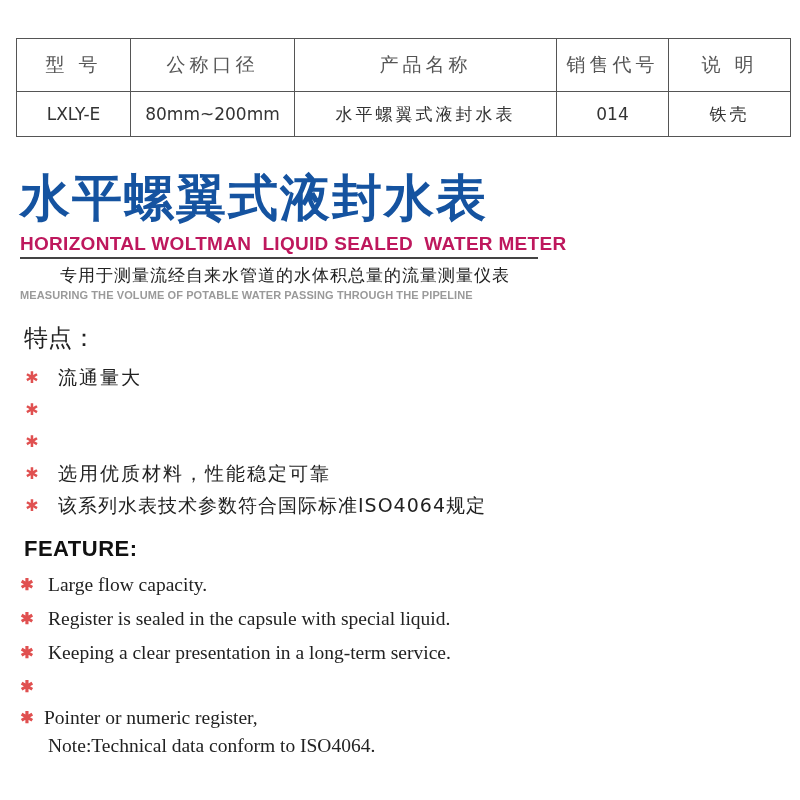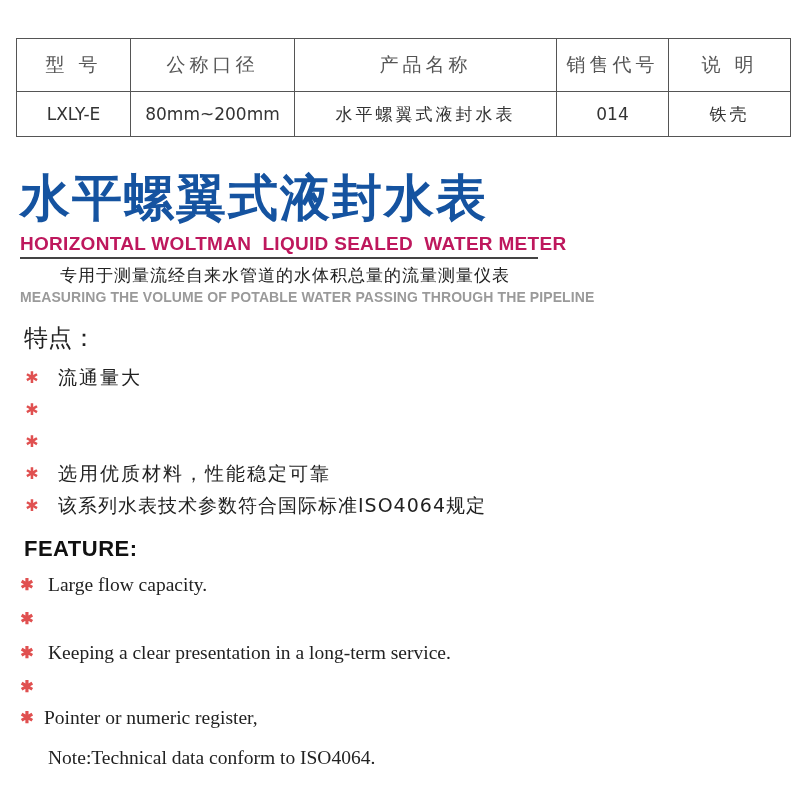--- a/index.html
+++ b/index.html
@@ -8,35 +8,35 @@
   .spec-table { position:absolute; left:16px; top:38px; width:774px; border-collapse:collapse; table-layout:fixed; }
   .spec-table td { border:1.5px solid #555; text-align:center; height:36px; padding:8px; font-size:19px; color:#444; }
   .spec-table tr.head td { font-family:"DejaVu Serif", serif; letter-spacing:4px; color:#555; }
   .spec-table tr.body td { height:28px; font-size:17px; color:#333; }
   .spec-table tr.body td.cn { font-family:"DejaVu Serif", serif; letter-spacing:3px; }
 
   .title-cn { position:absolute; left:20px; top:168px; font-family:"DejaVu Serif", serif; font-weight:bold; font-size:50px; color:#1553a0; letter-spacing:2px; line-height:60px; }
   .title-en { position:absolute; left:20px; top:233px; font-family:"Liberation Sans", sans-serif; font-weight:bold; font-size:19px; color:#be185d; letter-spacing:0.3px; white-space:nowrap; }
   .title-rule { position:absolute; left:20px; top:257px; width:518px; height:2px; background:#444; }
   .sub-cn { position:absolute; left:20px; top:264px; font-size:17px; color:#222; letter-spacing:1px; white-space:nowrap;margin-left:40px; }
-  .sub-en { position:absolute; left:20px; top:289px; font-family:"Liberation Sans", sans-serif; font-weight:bold; font-size:14px; color:#9a9a9a; white-space:nowrap; letter-spacing:0.1px; }
+  .sub-en { position:absolute; left:20px; top:289px; font-family:"Liberation Sans", sans-serif; font-weight:bold; font-size:11px; color:#9a9a9a; white-space:nowrap; letter-spacing:0.1px; }
 
   .sec-cn { position:absolute; left:24px; top:322px; font-size:24px; color:#222; }
   .list-cn { position:absolute; left:24px; top:362px; margin:0; padding:0; list-style:none; }
   .list-cn li { height:32px; display:flex; align-items:center; font-size:19px; color:#222; letter-spacing:2px; }
   .bullet { display:inline-block; width:18px; font-size:16px; color:#e05050; margin-right:16px; text-align:center; font-weight:bold; line-height:1; }
 
   .sec-en { position:absolute; left:24px; top:536px; font-family:"Liberation Sans", sans-serif; font-weight:bold; font-size:22px; color:#111; letter-spacing:0.5px; }
   .list-en { position:absolute; left:18px; top:568px; margin:0; padding:0; list-style:none; }
   .list-en li { height:34px; display:flex; align-items:center; font-family:"Liberation Serif", serif; font-size:19.5px; color:#222; white-space:nowrap; }
   .list-en .bullet { margin-right:12px; }
   .list-en li.multi { height:auto; align-items:flex-start; flex-direction:column; }
   .list-en li.multi .line1 { display:flex; align-items:center; height:28px; }
   .list-en li.multi .line1 .bullet { margin-right:8px; }
-  .list-en li.multi .line2 { padding-left:30px; height:28px; line-height:28px;margin-top:12px; }
+  .list-en li.multi .line2 { padding-left:30px; height:28px; line-height:28px; }
 </style>
 </head>
 <body>
 
 <table class="spec-table">
   <colgroup>
     <col style="width:114px">
       <col style="width:164px">
       <col style="width:262px">
       <col style="width:112px">
@@ -89,20 +89,21 @@
 </ul>
 
 <div class="sec-en">FEATURE:</div>
 <ul class="list-en">
   <li>
       <span class="bullet">✱</span>
       <span>Large flow capacity.</span>
     </li>
   <li>
       <span class="bullet">✱</span>
+      <span>Register is sealed in the capsule with special liquid.</span>
     </li>
   <li>
       <span class="bullet">✱</span>
       <span>Keeping a clear presentation in a long-term service.</span>
     </li>
   <li>
       <span class="bullet">✱</span>
     </li>
   <li class="multi">
     <div class="line1">

